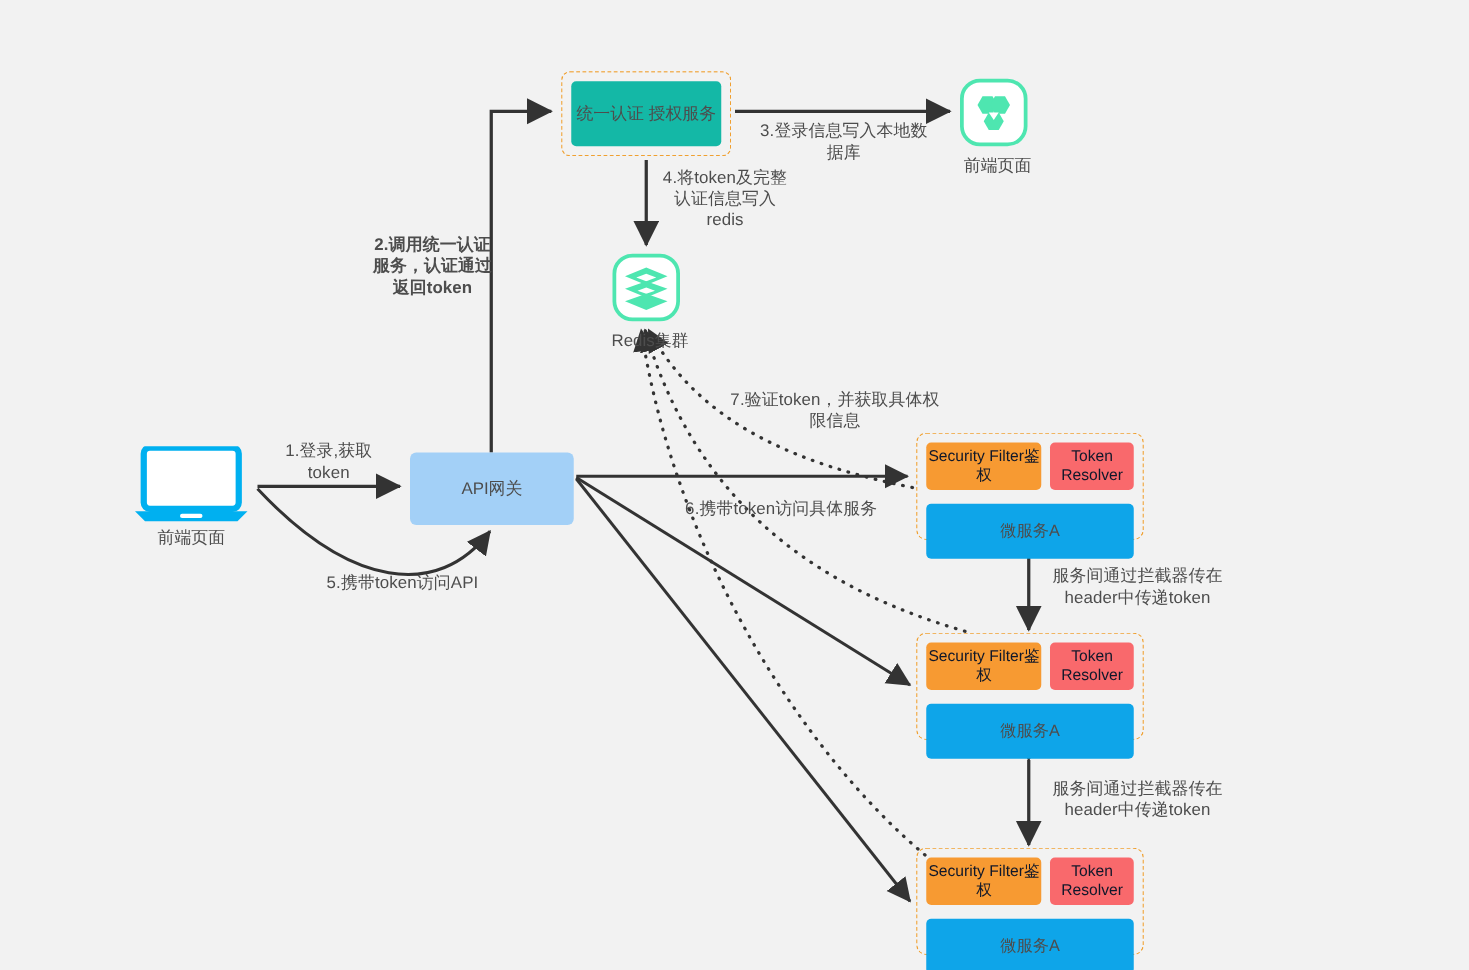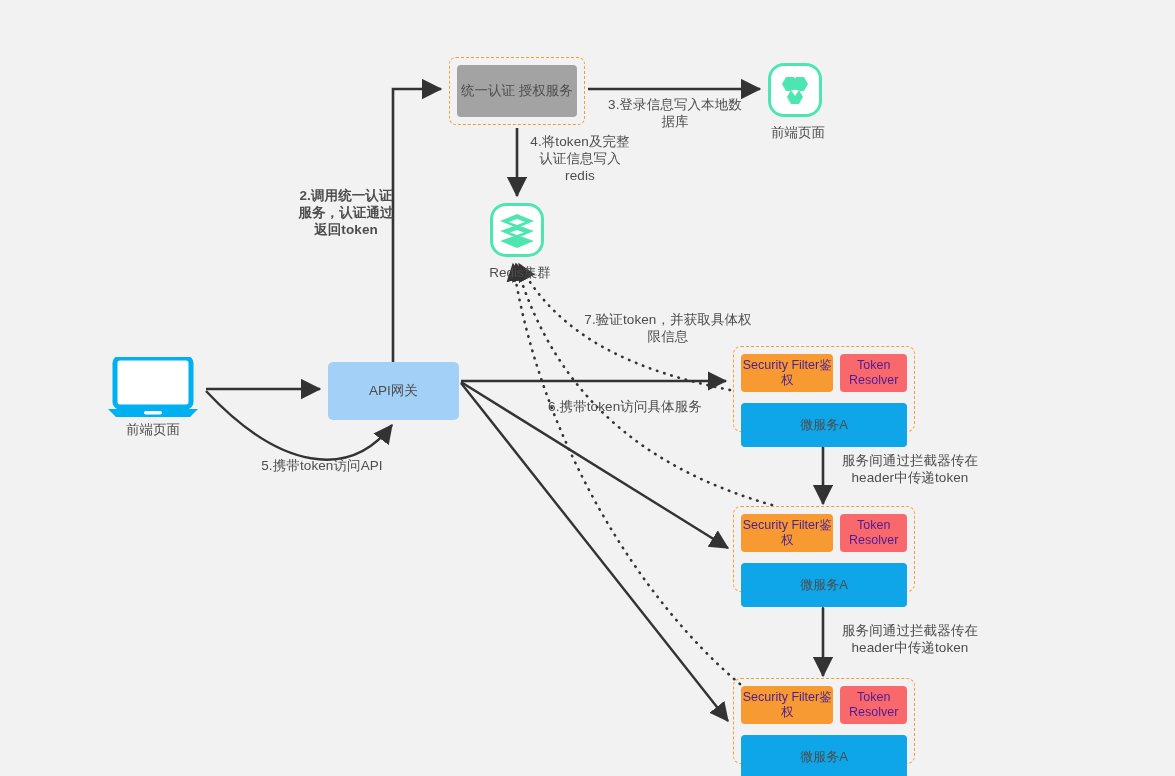--- a/index.html
+++ b/index.html
@@ -45,21 +45,21 @@
     background: transparent;
     box-sizing: border-box;
   }
 
   
   #auth-wrap { left: 449px; top: 57px; width: 136px; height: 68px; }
   #auth-box {
     position: absolute;
     left: 7px; top: 7px;
     width: 120px; height: 52px;
-    background: #a3a3a3;
+    background: #14b8a6;
     border-radius: 4px;
     display: flex; align-items: center; justify-content: center;
     color: #4d4d4d;
     font-size: 13.5px;
     line-height: 18px;
     text-align: center;
     box-sizing: border-box;
   }
 
   
@@ -111,21 +111,21 @@
     border-radius: 8px;
     box-sizing: border-box;
     padding: 7px;
   }
   .ms-row { display: flex; gap: 7px; }
   .chip {
     height: 38px;
     border-radius: 4px;
     display: flex; align-items: center; justify-content: center;
     text-align: center;
-    color: #4c1d95;
+    color: #0f172a;
     font-size: 12.5px;
     line-height: 15px;
     box-sizing: border-box;
   }
   .chip.security { width: 93px; background: #f79a32; }
   .chip.token    { width: 67px; background: #f9696c; }
   .ms-main {
     margin-top: 11px;
     height: 44px;
     background: #0ea5e9;
@@ -235,20 +235,22 @@
   <div class="ms-wrap" style="left:733px; top:678px;">
     <div class="ms-row">
       <div class="chip security">Security
 Filter鉴权</div>
       <div class="chip token">Token
 Resolver</div>
     </div>
     <div class="ms-main">微服务A</div>
   </div>
 
+  <div class="label" style="left:208px; top:352px; width:110px;">1.登录,获取
+token</div>
 
   <div class="label" style="left:276px; top:187px; width:140px;font-weight:bold;">2.调用统一认证
 服务，认证通过
 返回token</div>
 
   <div class="label" style="left:596px; top:48px; width:158px;margin-top:48px;">3.登录信息写入本地数
 据库</div>
 
   <div class="label" style="left:514px; top:133px; width:132px;">4.将token及完整
 认证信息写入

